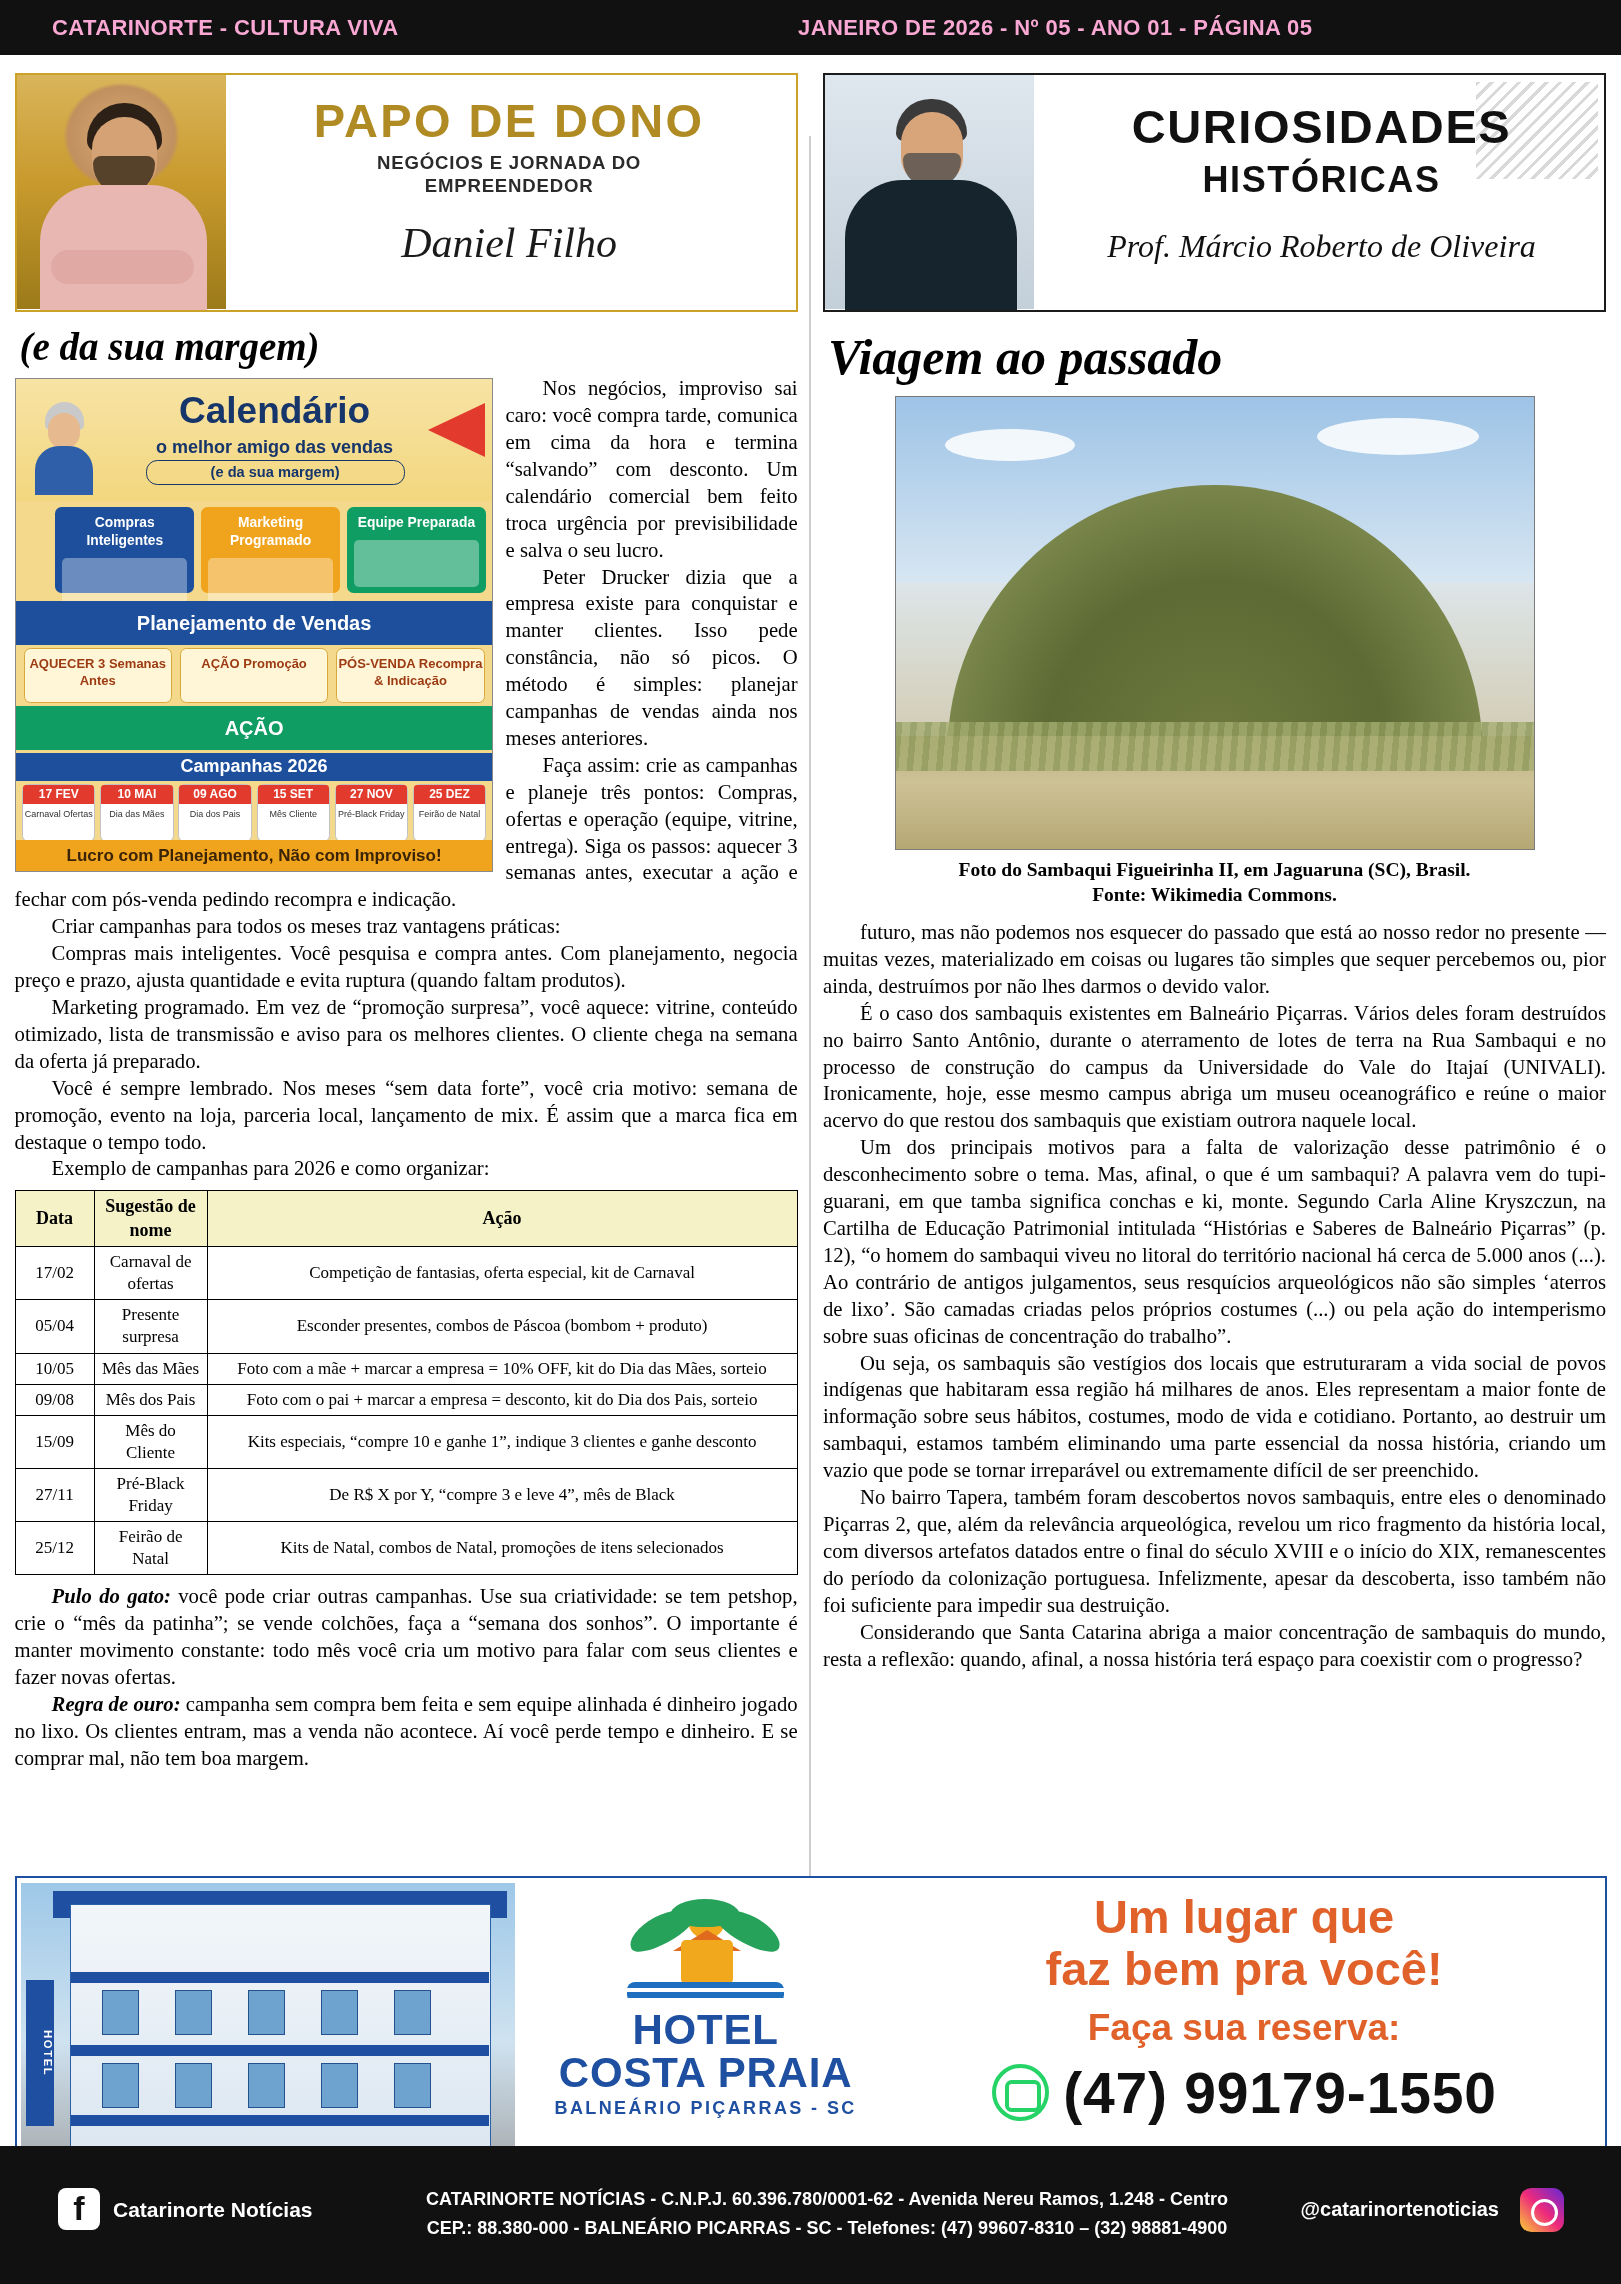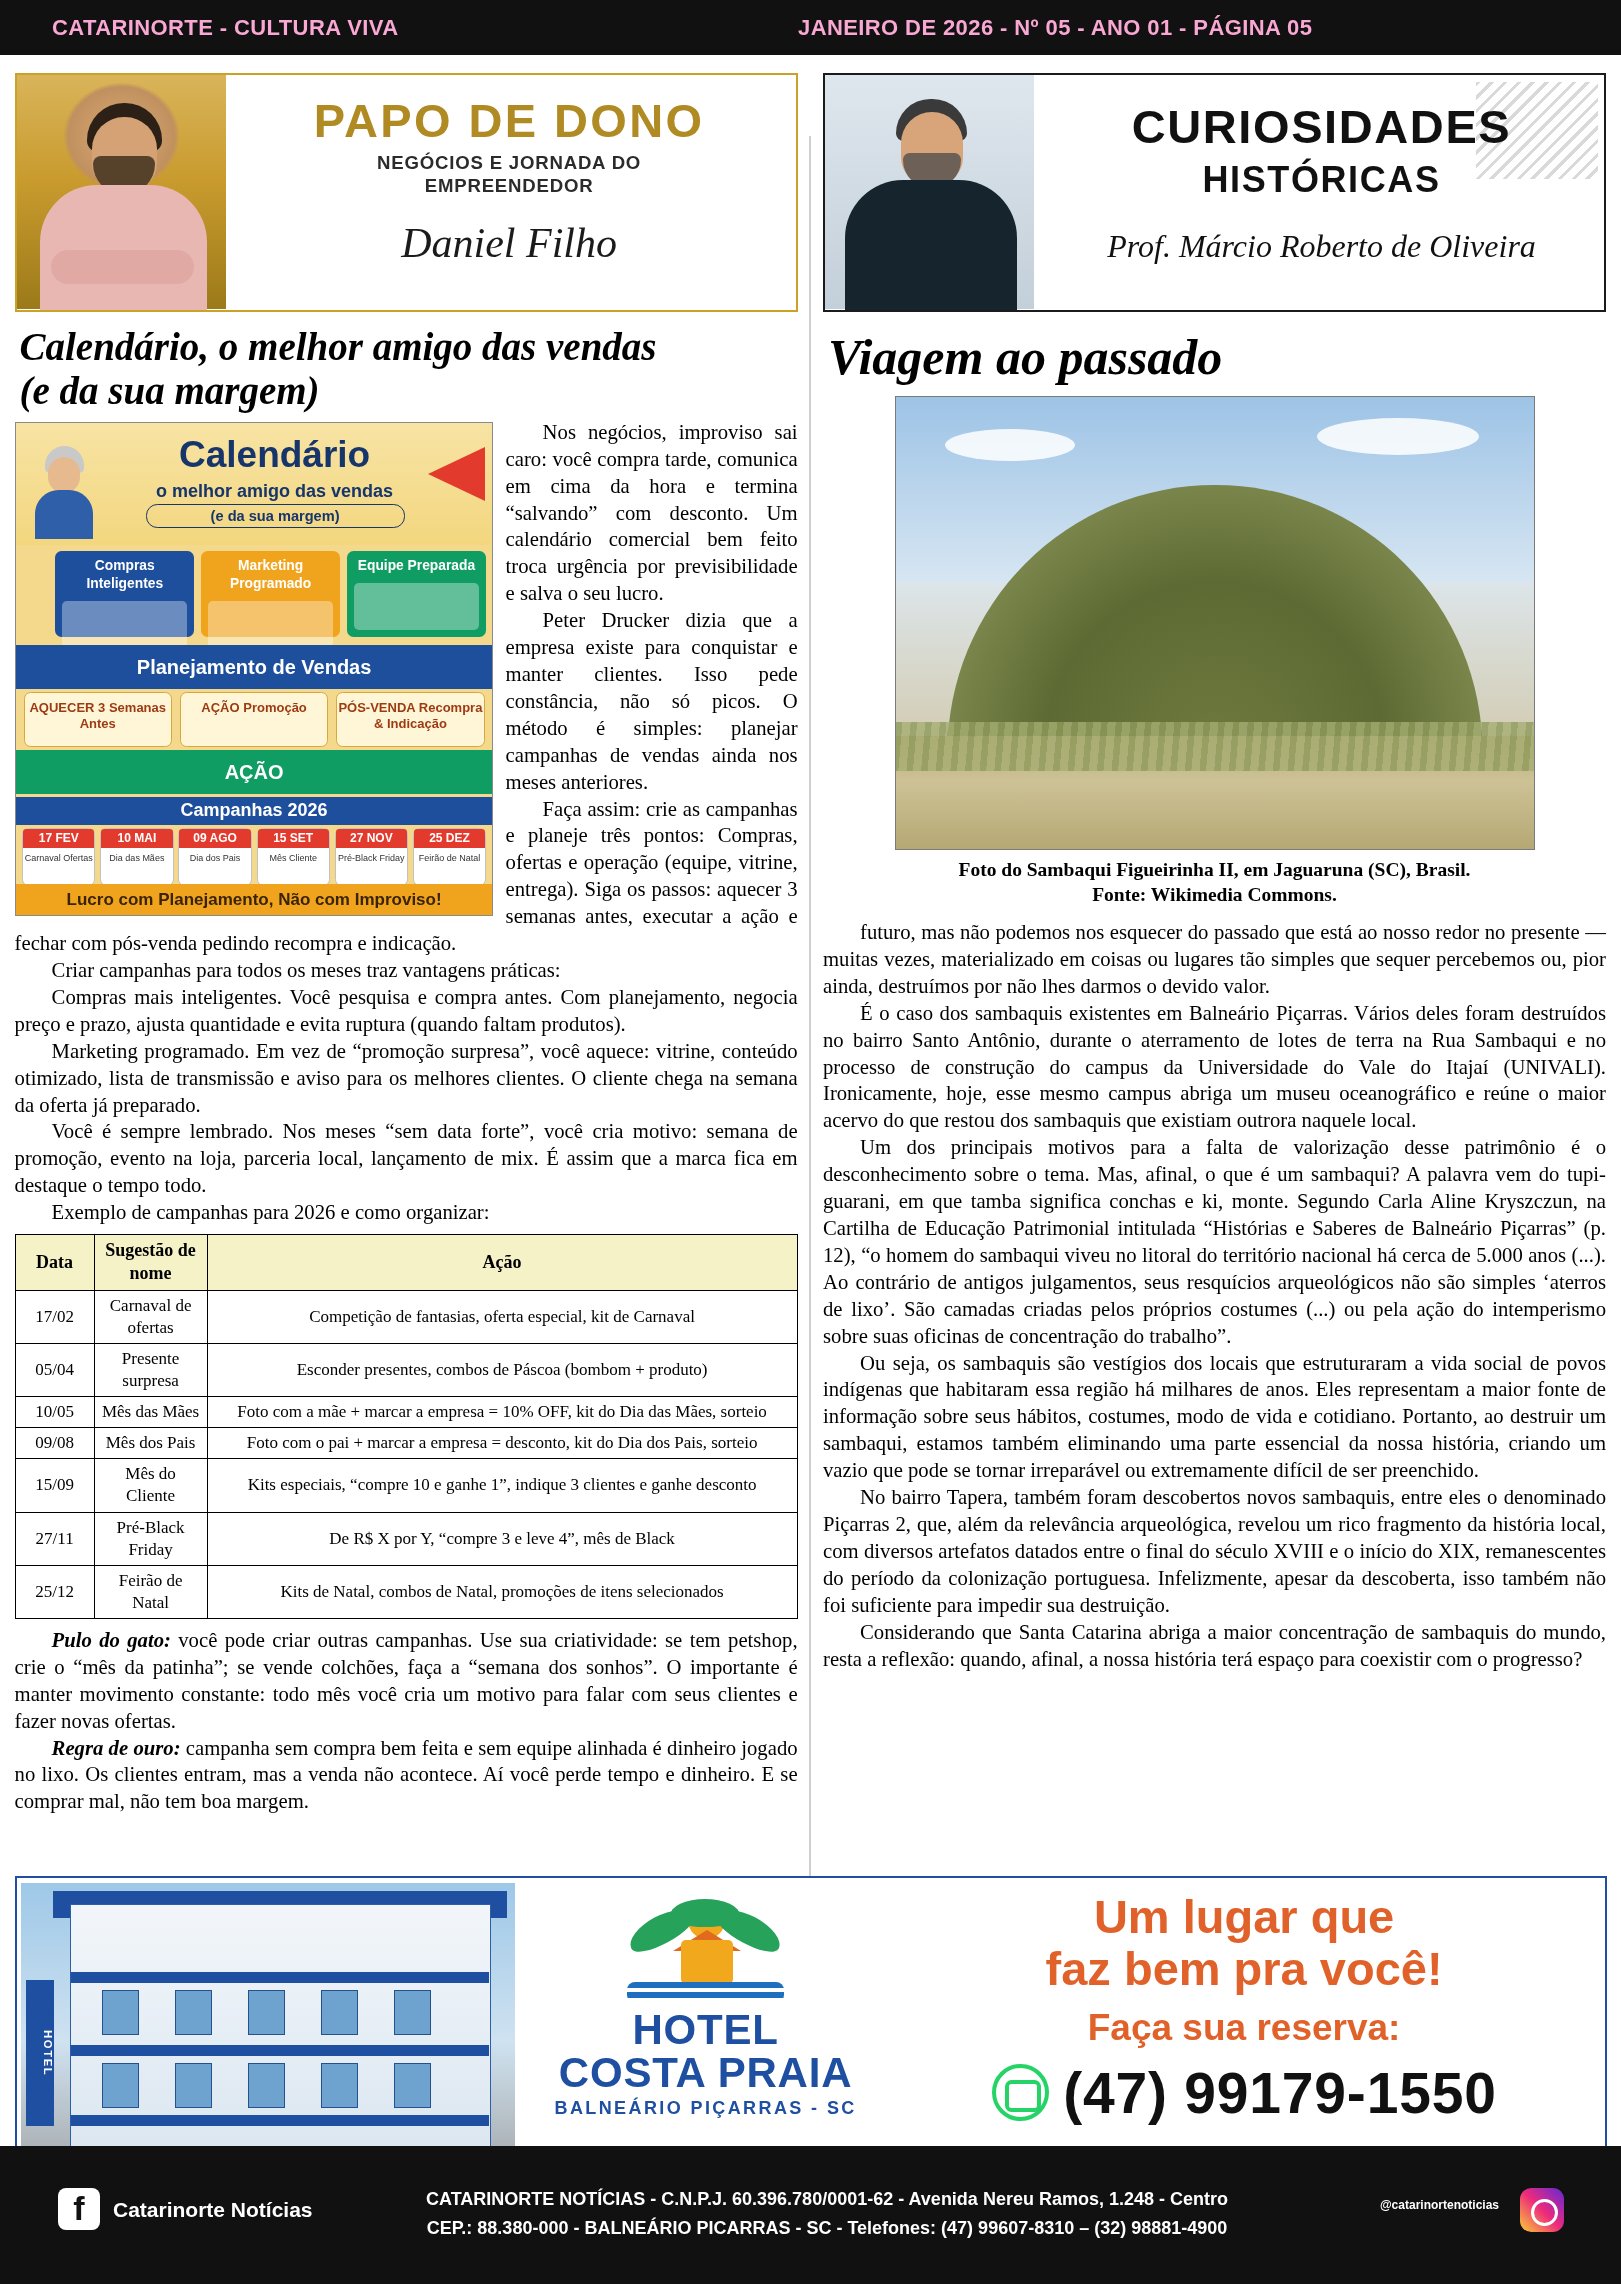--- a/index.html
+++ b/index.html
@@ -363,21 +363,21 @@
   .fb-label {
     position:absolute; left: 113px; top: 52px;
     font-family:"Liberation Sans",sans-serif; font-weight:bold; font-size: 21px;
   }
   .foot-center {
     position:absolute; left: 381px; top: 39px; width: 892px; text-align: center;
     font-family:"Liberation Sans",sans-serif; font-weight:bold; font-size: 18px; line-height: 1.6;
   }
   .ig-label {
     position:absolute; right: 122px; top: 52px;
-    font-family:"Liberation Sans",sans-serif; font-weight:bold; font-size: 12px;
+    font-family:"Liberation Sans",sans-serif; font-weight:bold; font-size: 20px;
   }
   .ig {
     position:absolute; right: 57px; top: 42px; width: 44px; height: 44px;
     border-radius: 11.3px;
     background: linear-gradient(45deg,#f9ce34,#ee2a7b,#6228d7);
   }
   .ig::after {
     content:""; position:absolute; left: 11.3px; top: 11.3px; width: 21px; height: 21px;
     border: 3.2px solid #fff; border-radius: 50%;
   }
@@ -408,21 +408,20 @@
         <div class="ttl">PAPO DE DONO</div>
         <div class="sub">
           <div>NEGÓCIOS E JORNADA DO</div>
           <div>EMPREENDEDOR</div>
         </div>
         <div class="signature">Daniel Filho</div>
       </div>
     </div>
 
     <div class="headline-left">
-      <div>Calendário, o melhor amigo das vendas</div>
       <div>(e da sua margem)</div>
     </div>
 
     <div class="body-text">
 
       <div class="left-figure">
         <div class="cal-top"></div>
         <div class="cal-man">
           <div class="h"></div>
             <div class="f"></div>

